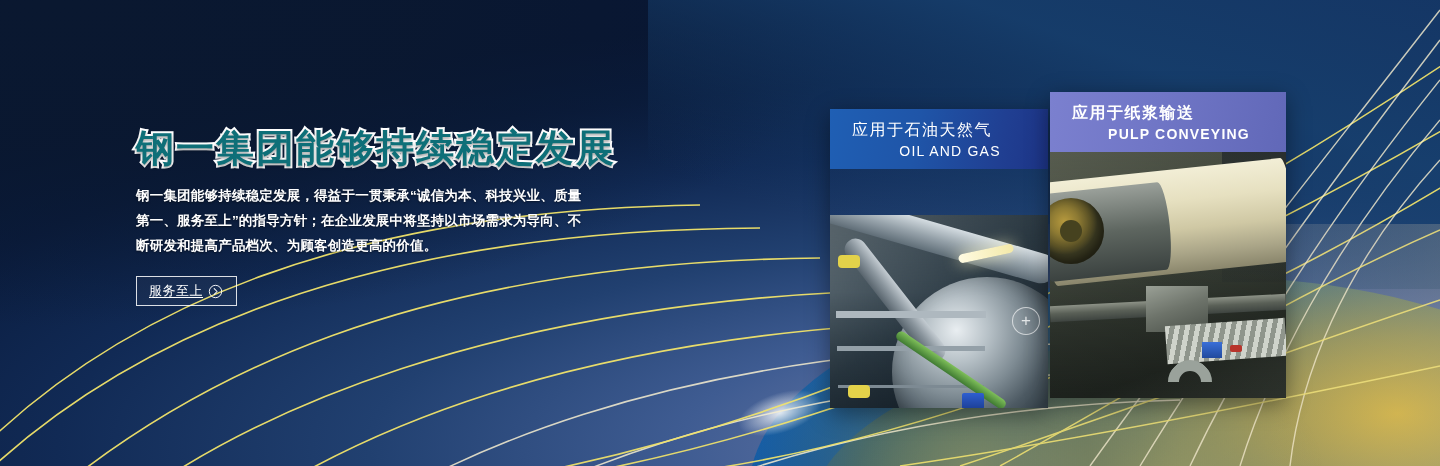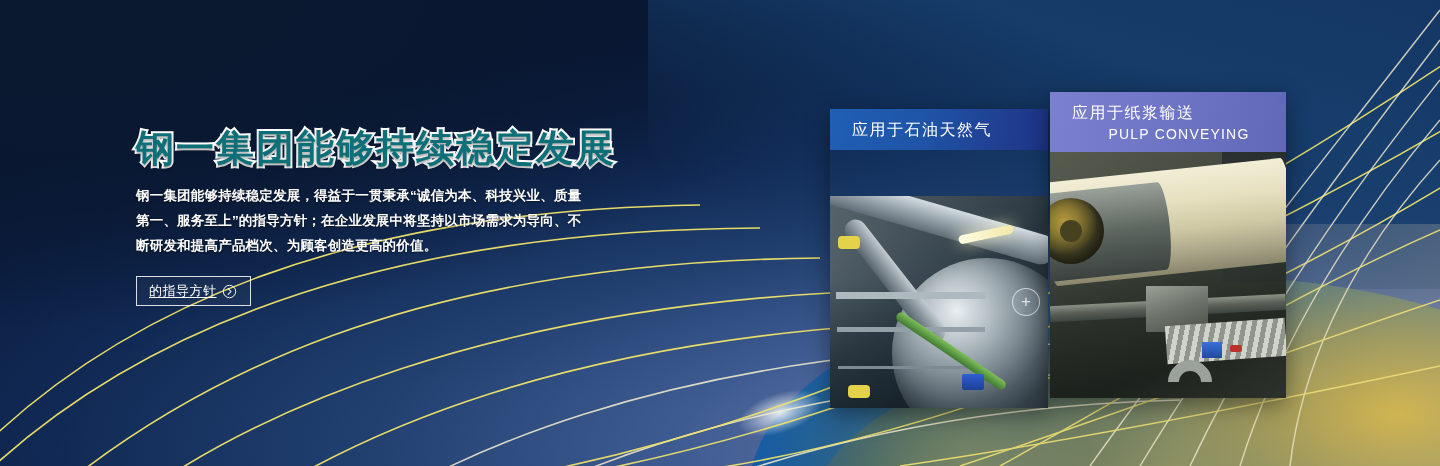--- a/index.html
+++ b/index.html
@@ -96,21 +96,21 @@
   .card-head .cn { font-size:16px; letter-spacing:1.5px; line-height:1.35; }
   .card-head .en { font-size:14px; letter-spacing:1.2px; line-height:1.3; margin-top:1px;text-align:center; }
   .card-photo { position:relative; width:100%; flex:1; overflow:hidden; }
   .card { display:flex; flex-direction:column; }
 
   #card-chem   { left:607px; top:127px; width:231px; height:299px; }
   #card-chem .card-head { background:linear-gradient(100deg,#0e7b77 0%,#16756f 28%,#1b5f86 66%,#1f4f92 100%); }
   #card-oil    { left:830px; top:109px; width:218px; height:299px;gap:46px; }
   #card-oil .card-head { background:linear-gradient(100deg,#1f5fb4 0%,#1f55a8 40%,#203f92 78%,#1d3487 100%); }
   #card-pulp   { left:1050px; top:92px; width:236px; height:306px; }
-  #card-pulp .card-head { background:linear-gradient(100deg,#7b80cf 0%,#7076c6 45%,#6168b8 100%); }
+  #card-pulp .card-head { background:linear-gradient(100deg,#7b80cf 0%,#7076c6 45%,#6168b8 100%);font-weight:bold; }
 
   
   .photo-chem {
     position:absolute; inset:0;
     background:
       linear-gradient(180deg, rgba(0,0,0,.06) 0%, rgba(0,0,0,.18) 100%),
       repeating-linear-gradient(92deg, rgba(40,78,132,.55) 0 4px, rgba(118,148,186,.35) 4px 9px, rgba(62,100,150,.5) 9px 14px),
       linear-gradient(180deg, #8fc0e8 0%, #7fb2e0 26%, #5a86b8 44%, #46688f 62%, #5b7894 78%, #8d9daa 100%);
   }
   .photo-chem .stack {
@@ -304,34 +304,35 @@
       <path d="M900 466 C 1080 440, 1280 400, 1440 366"></path>
     </g>
   </svg>
 
   <div class="bottom-sheen"></div>
 
   <div class="copy">
     <div class="headline">钢一集团能够持续稳定发展</div>
     <p class="lede">钢一集团能够持续稳定发展，得益于一贯秉承“诚信为本、科技兴业、质量第一、服务至上”的指导方针；在企业发展中将坚持以市场需求为导向、不断研发和提高产品档次、为顾客创造更高的价值。</p>
     <a class="cta">
-      <span class="cta-label">的指导方针</span>
+      <span class="cta-label">服务至上</span>
       <span class="chev">
         <svg width="15" height="15" viewBox="0 0 16 16">
           <circle cx="8" cy="8" r="6.6" fill="none" stroke="#ffffff" stroke-width="1"></circle>
           <path d="M6.6 4.9 L9.7 8 L6.6 11.1" fill="none" stroke="#ffffff" stroke-width="1.1" stroke-linecap="round" stroke-linejoin="round"></path>
         </svg>
       </span>
     </a>
   </div>
 
 
   <div class="card" id="card-oil">
     <div class="card-head">
       <div class="cn">应用于石油天然气</div>
+      <div class="en">OIL AND GAS</div>
     </div>
     <div class="card-photo">
       <div class="photo-oil">
         <div class="tank"></div>
         <div class="pipeA"></div>
         <div class="pipeB"></div>
         <div class="deck"></div>
         <div class="pipeG"></div>
         <div class="lamp"></div>
         <div class="yellowcap"></div>

